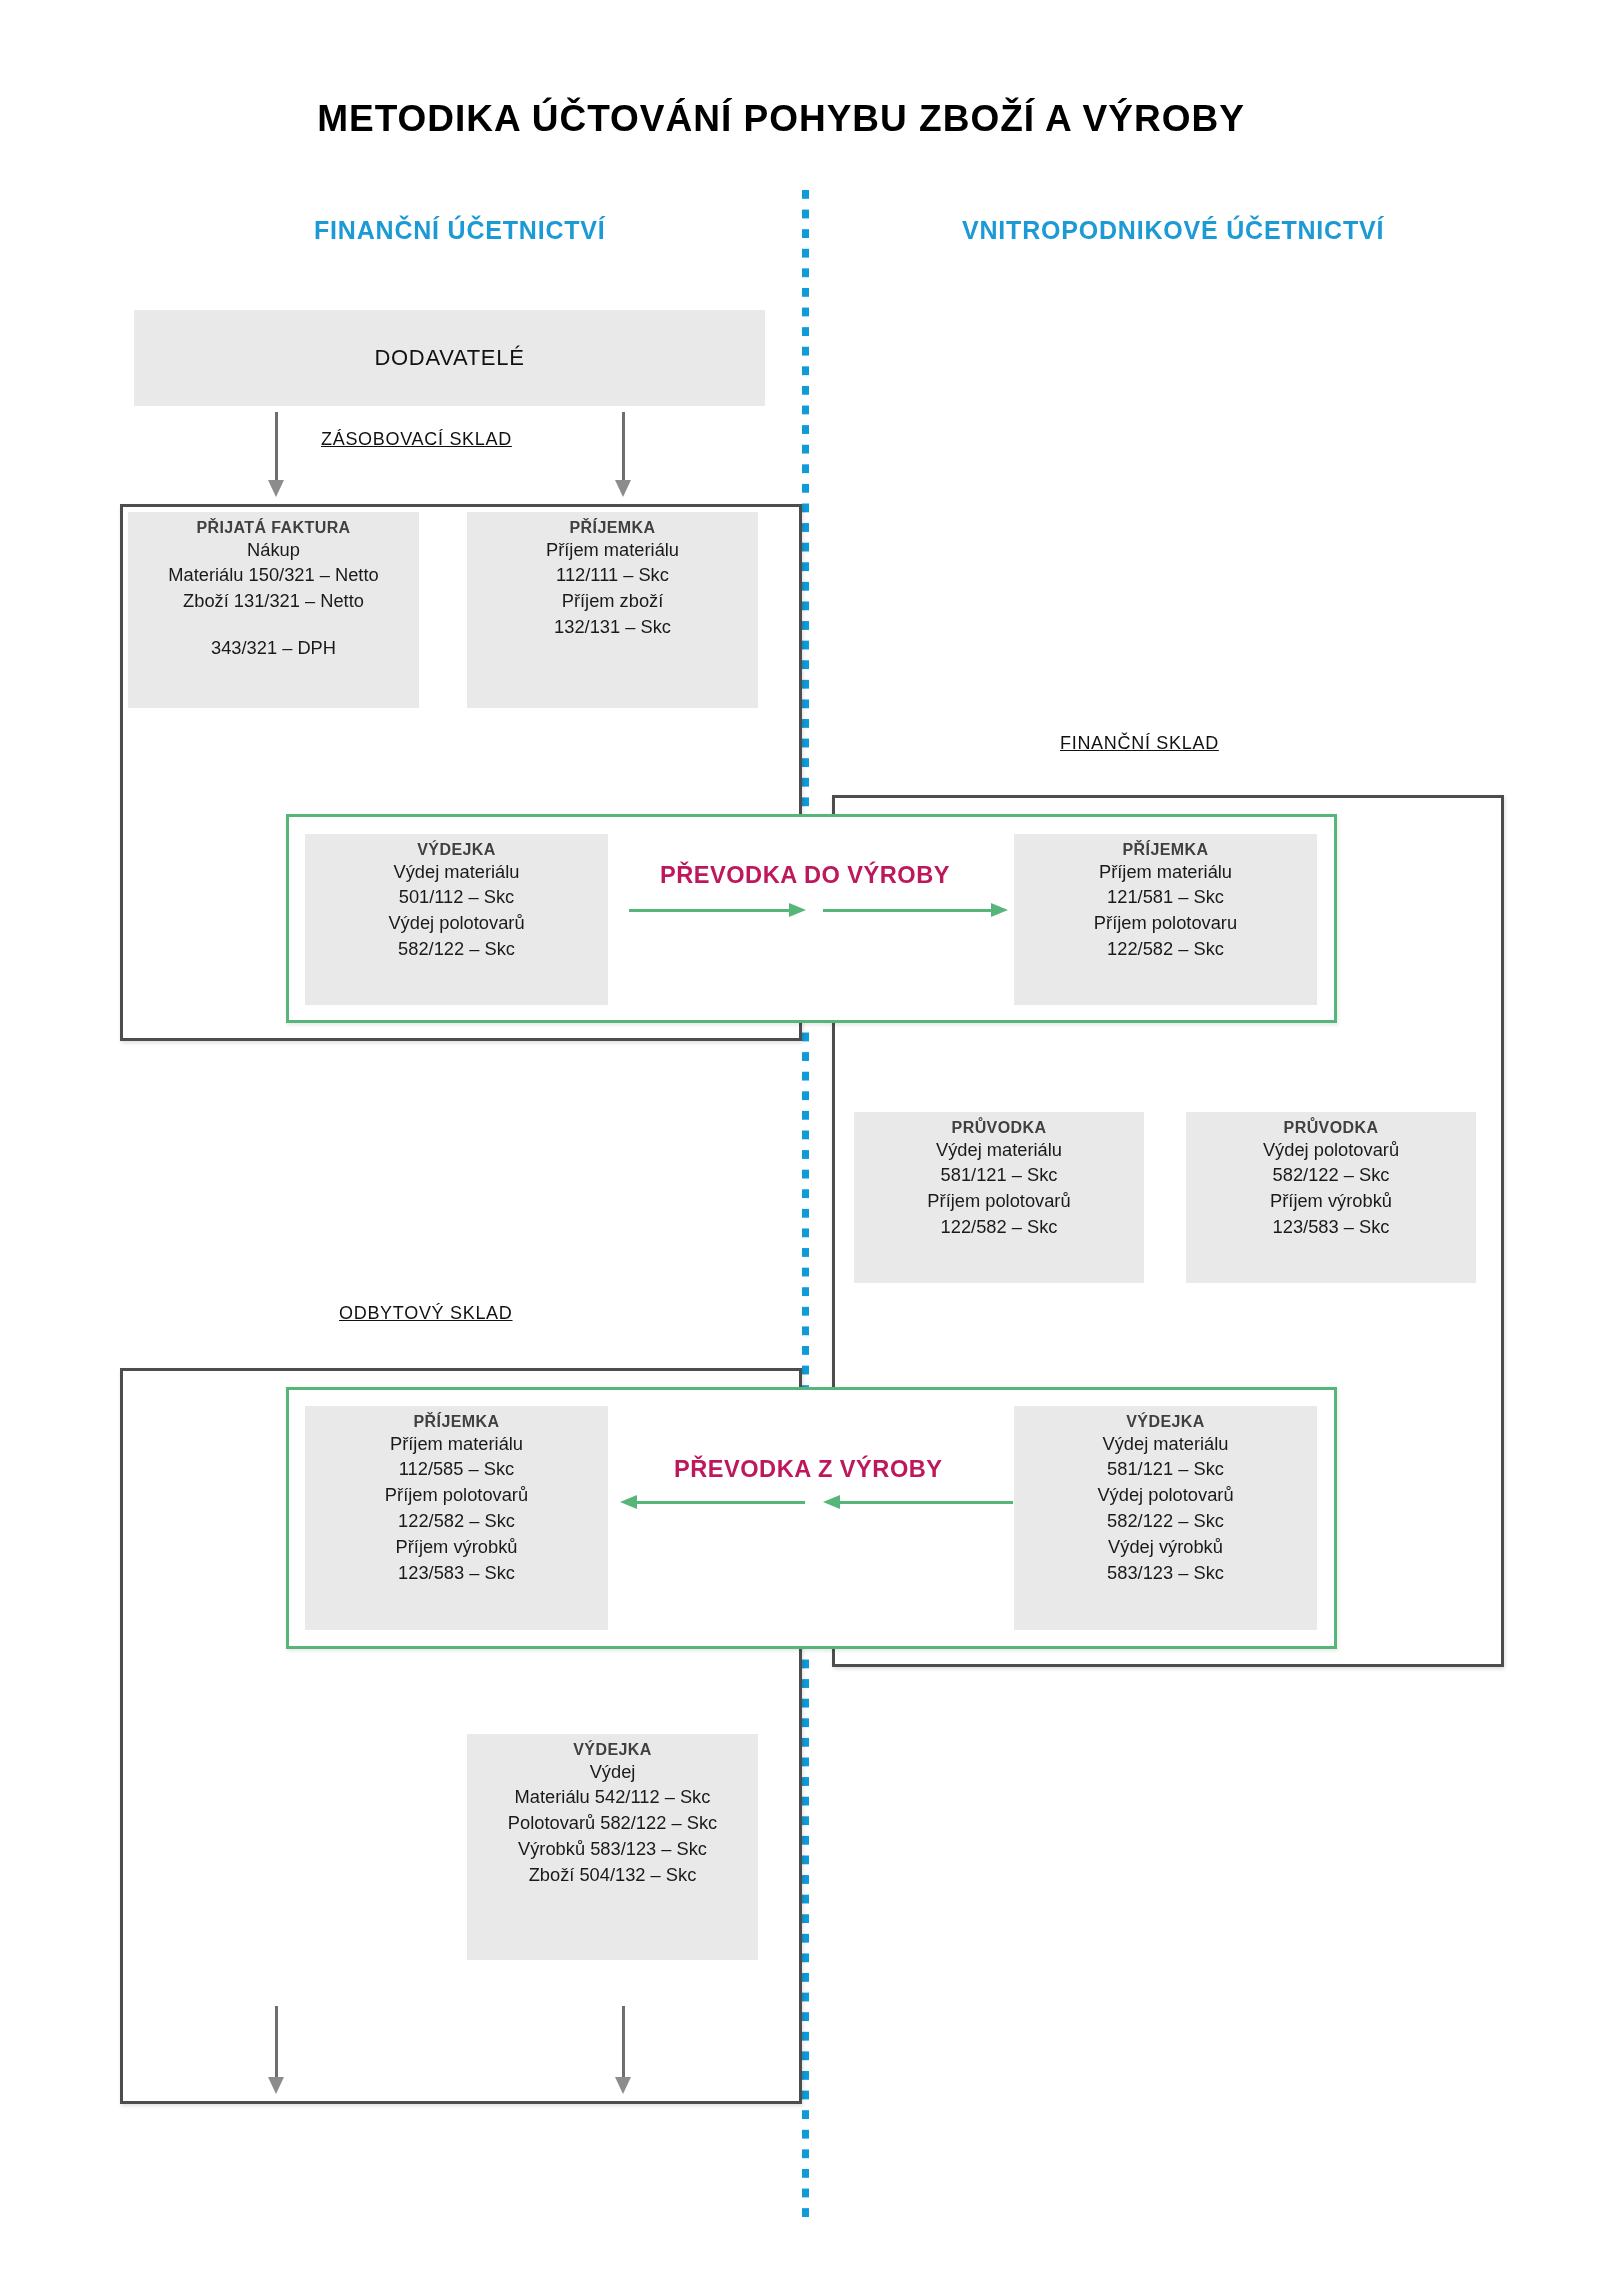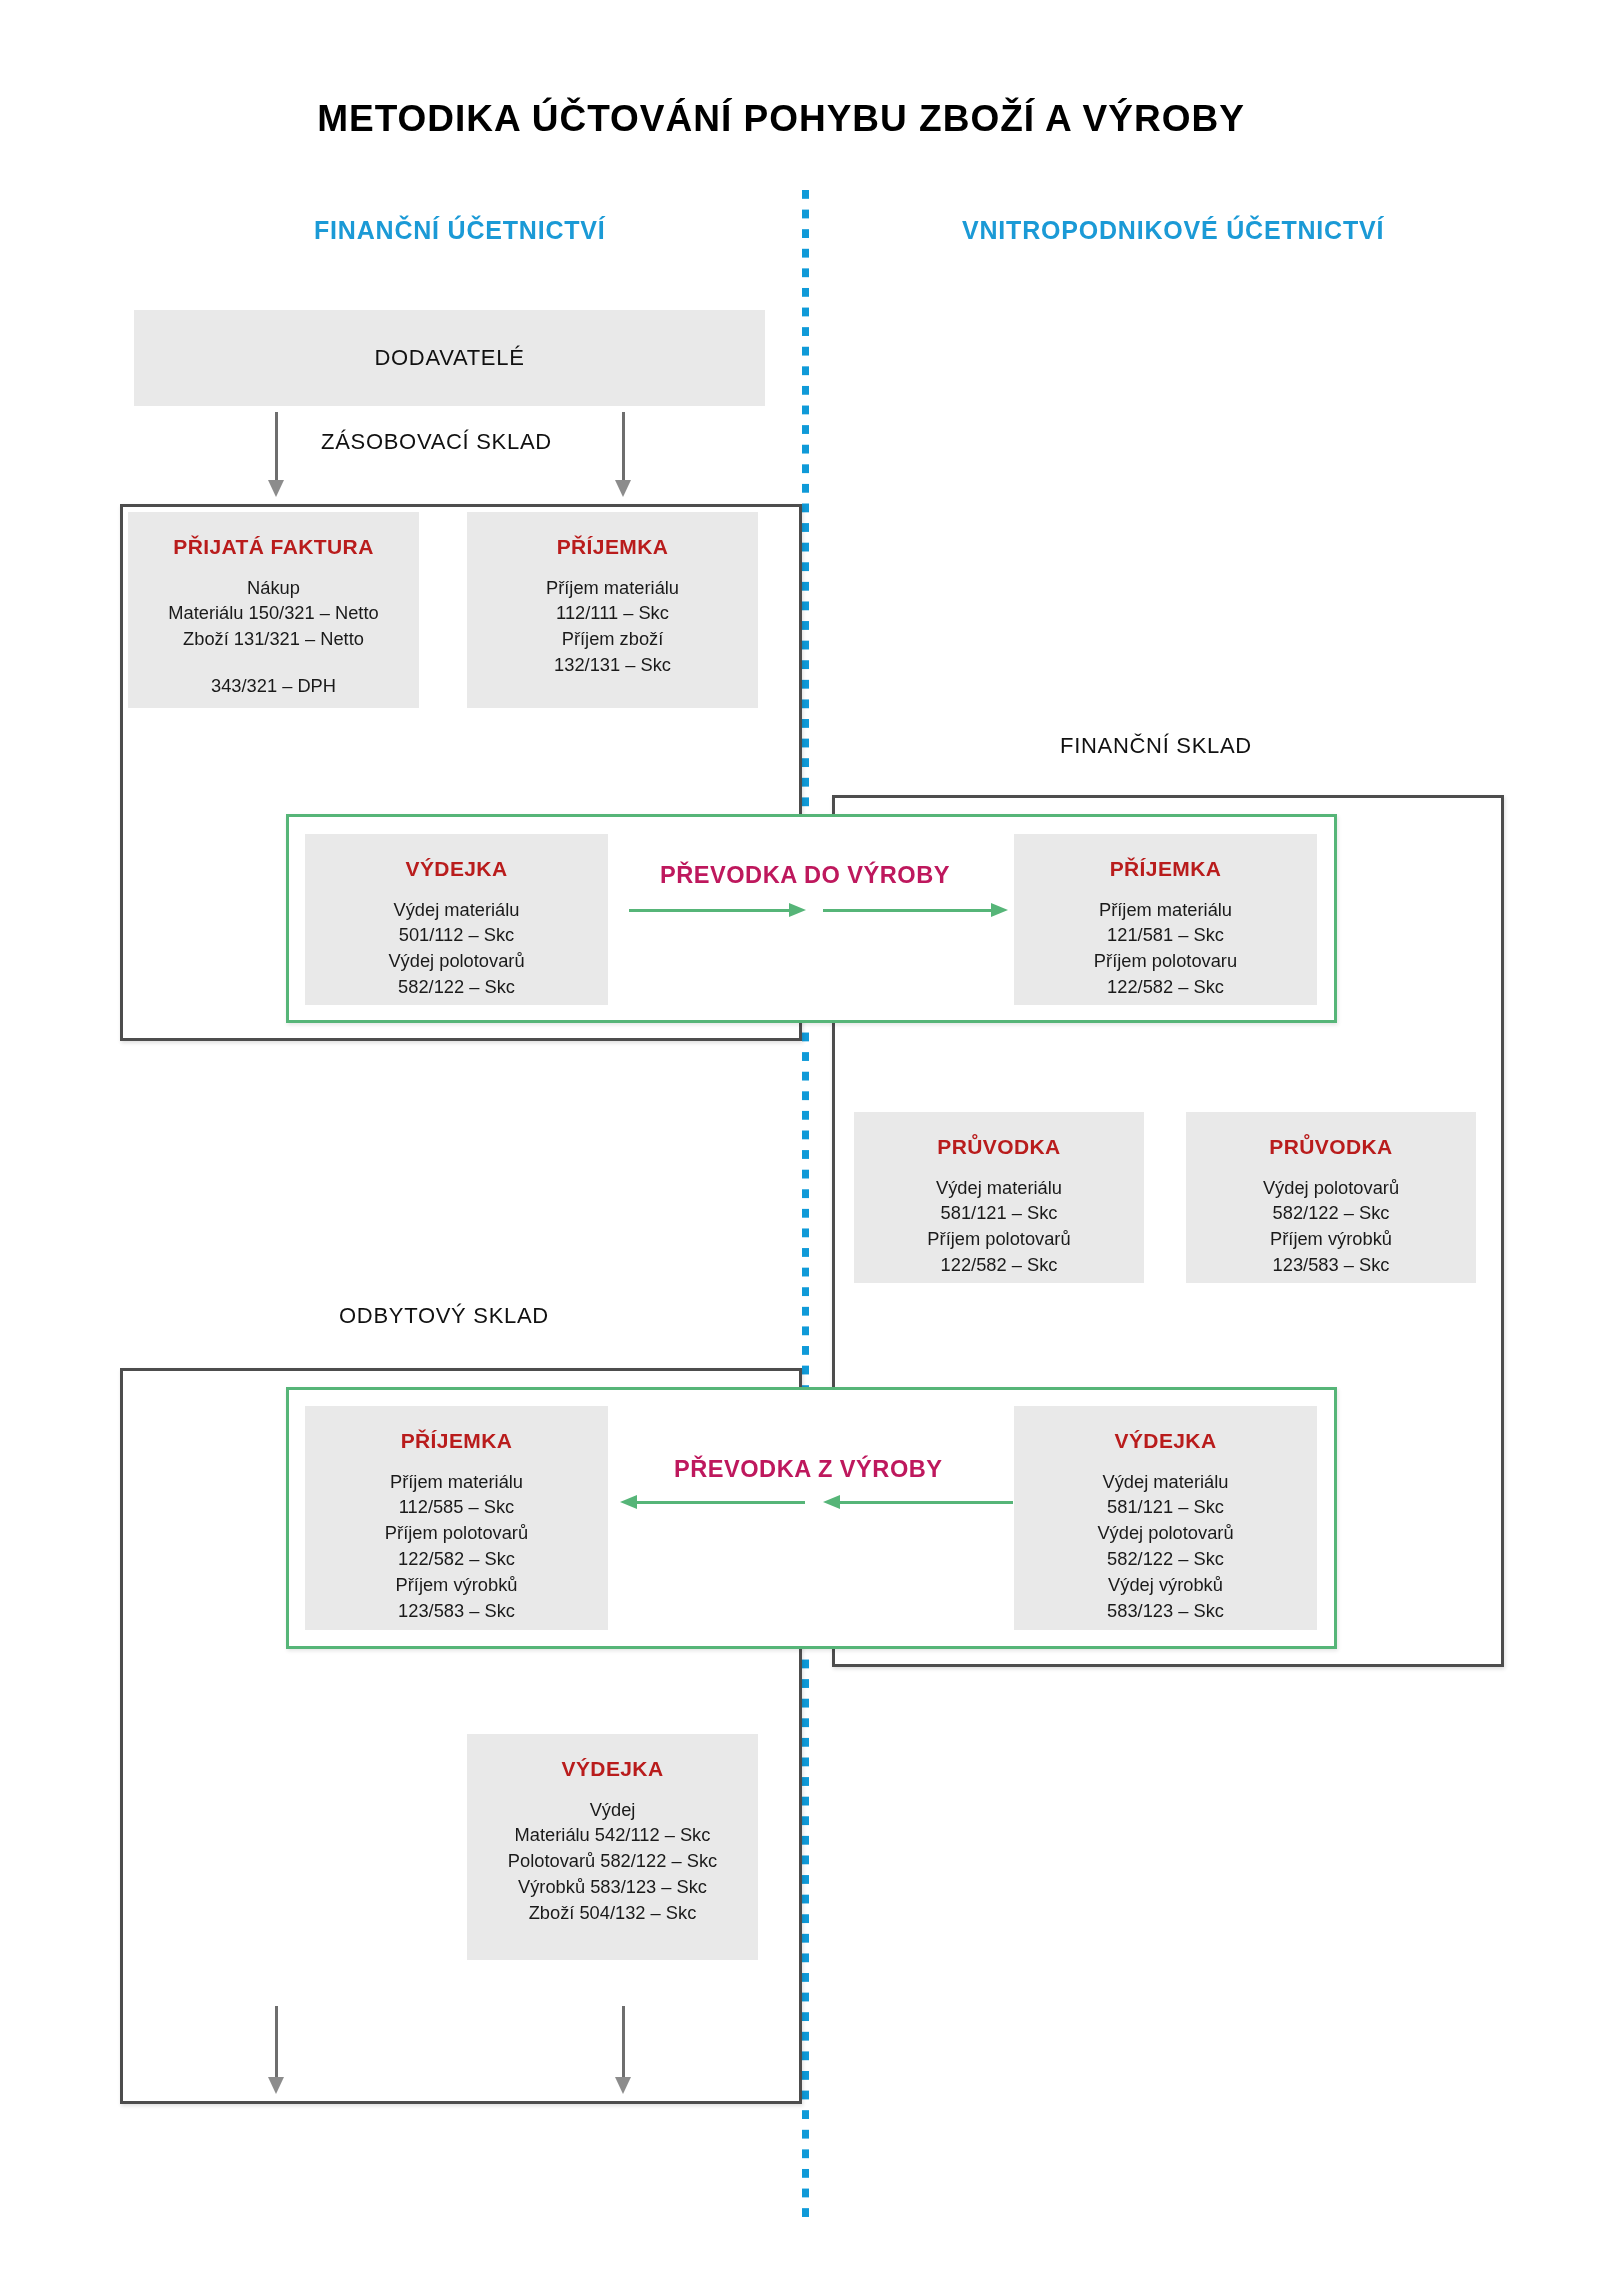--- a/index.html
+++ b/index.html
@@ -76,25 +76,25 @@
 
   
   .card{
     position:absolute;
     background:#e9e9e9;
     box-sizing:border-box;
     text-align:center;
     padding-top:6.5px;
   }
   .card .card-title{
-    font-size:21px;
+    font-size:16px;
     font-weight:700;
     letter-spacing:0.4px;
-    color:#b91c1c;
-    margin:16px;
+    color:#404040;
+    margin:0;
   }
   .card .card-lines{
     margin:0;
     font-size:18.3px;
     line-height:1.42;
     color:#1a1a1a;
     font-weight:400;
   }
   .card .card-lines .ln{ display:block; }
   .card .card-lines .ln.gap{ margin-top:21px; }
@@ -109,24 +109,25 @@
     font-size:22px;
     letter-spacing:0.7px;
     color:#111111;
   }
   #bar-dodavatele{ left:134px; top:310px;  width:631px; height:96px; }
   #bar-zakaznici { left:134px; top:2108px; width:631px; height:75px; }
 
   
   .label{
     position:absolute;
-    font-size:22px;
+    font-size:18px;
     letter-spacing:0.7px;
     color:#111111;
     white-space:nowrap;
+    text-decoration:underline;
   }
   #label-zasobovaci{ left:321px;  top:429px;  }
   #label-vyrobni   { left:1060px; top:733px; }
   #label-odbytovy  { left:339px;  top:1303px; }
 
   
   .varrow{ position:absolute; width:17px; }
   .varrow .shaft{
     position:absolute; left:7.2px; top:0; width:2.6px; background:#6e6e6e;
   }

